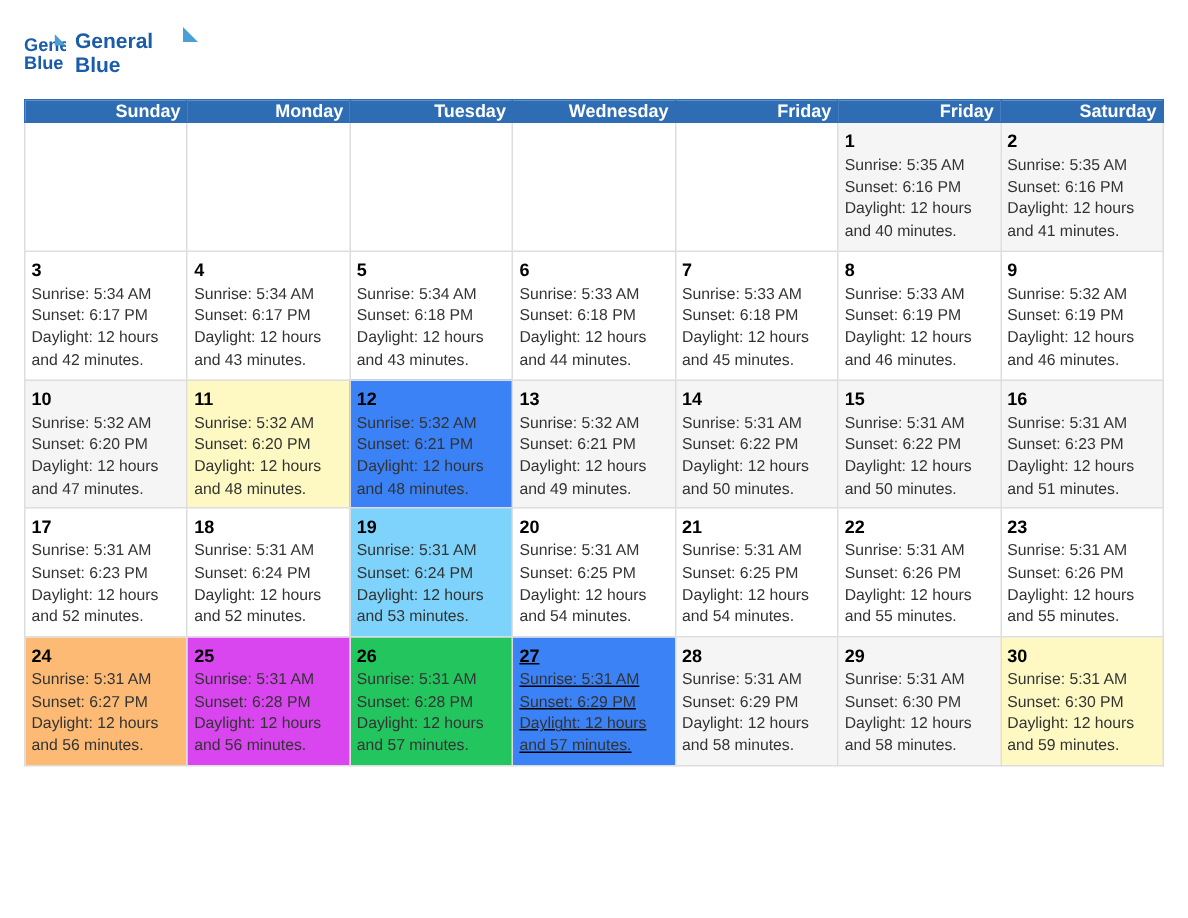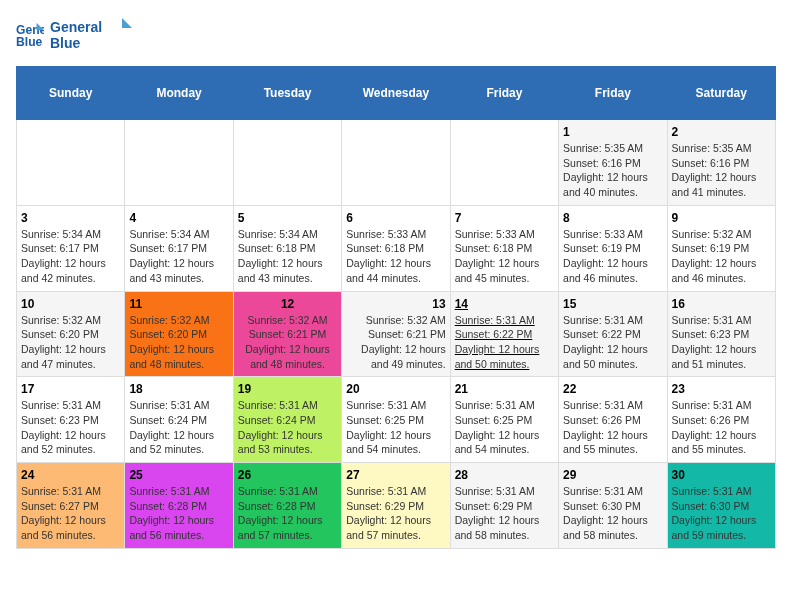--- a/index.html
+++ b/index.html
@@ -41,22 +41,22 @@
       width: 100%;
       border-collapse: collapse;
       font-size: 11px;
     }
     thead tr {
       background-color: #2e6db4;
     }
     thead th {
       color: #fff;
       font-weight: bold;
-      padding: 19px 4px;
-      text-align: center;
+      padding: 0 4px;
+      text-align: right;
       font-size: 12px;
       border: 1px solid #2e6db4;
     }
     tbody tr {
       border-bottom: 1px solid #ccc;
     }
     tbody td {
       vertical-align: top;
       padding: 5px 4px;
       border: 1px solid #ddd;
@@ -185,39 +185,39 @@
 Daylight: 12 hours and 46 minutes.</div>
         </td>
       </tr>
       <tr>
         <td style="background: rgb(245, 245, 245);">
           <span class="day-num">10</span>
           <div class="day-info" style="white-space: pre-line;">Sunrise: 5:32 AM
 Sunset: 6:20 PM
 Daylight: 12 hours and 47 minutes.</div>
         </td>
-        <td style="background: #f97316;">
+        <td style="background: #fef9c3;">
           <span class="day-num">11</span>
           <div class="day-info" style="white-space: pre-line;">Sunrise: 5:32 AM
 Sunset: 6:20 PM
 Daylight: 12 hours and 48 minutes.</div>
         </td>
-        <td style="background: #ec4899; text-align: center;">
+        <td style="background: #3b82f6;">
           <span class="day-num">12</span>
           <div class="day-info" style="white-space: pre-line;">Sunrise: 5:32 AM
 Sunset: 6:21 PM
 Daylight: 12 hours and 48 minutes.</div>
         </td>
-        <td style="background: rgb(245, 245, 245); text-align: right;">
+        <td style="background: rgb(245, 245, 245);">
           <span class="day-num">13</span>
           <div class="day-info" style="white-space: pre-line;">Sunrise: 5:32 AM
 Sunset: 6:21 PM
 Daylight: 12 hours and 49 minutes.</div>
         </td>
-        <td style="background: rgb(245, 245, 245); text-decoration: underline;">
+        <td style="background: rgb(245, 245, 245);">
           <span class="day-num">14</span>
           <div class="day-info" style="white-space: pre-line;">Sunrise: 5:31 AM
 Sunset: 6:22 PM
 Daylight: 12 hours and 50 minutes.</div>
         </td>
         <td style="background: rgb(245, 245, 245);">
           <span class="day-num">15</span>
           <div class="day-info" style="white-space: pre-line;">Sunrise: 5:31 AM
 Sunset: 6:22 PM
 Daylight: 12 hours and 50 minutes.</div>
@@ -235,21 +235,21 @@
           <div class="day-info" style="white-space: pre-line;">Sunrise: 5:31 AM
 Sunset: 6:23 PM
 Daylight: 12 hours and 52 minutes.</div>
         </td>
         <td style="background: rgb(255, 255, 255);">
           <span class="day-num">18</span>
           <div class="day-info" style="white-space: pre-line;">Sunrise: 5:31 AM
 Sunset: 6:24 PM
 Daylight: 12 hours and 52 minutes.</div>
         </td>
-        <td style="background: #bef264;">
+        <td style="background: #7dd3fc;">
           <span class="day-num">19</span>
           <div class="day-info" style="white-space: pre-line;">Sunrise: 5:31 AM
 Sunset: 6:24 PM
 Daylight: 12 hours and 53 minutes.</div>
         </td>
         <td style="background: rgb(255, 255, 255); margin-top: 22px;">
           <span class="day-num">20</span>
           <div class="day-info" style="white-space: pre-line;">Sunrise: 5:31 AM
 Sunset: 6:25 PM
 Daylight: 12 hours and 54 minutes.</div>
@@ -285,39 +285,39 @@
           <div class="day-info" style="white-space: pre-line;">Sunrise: 5:31 AM
 Sunset: 6:28 PM
 Daylight: 12 hours and 56 minutes.</div>
         </td>
         <td style="background: #22c55e;">
           <span class="day-num">26</span>
           <div class="day-info" style="white-space: pre-line;">Sunrise: 5:31 AM
 Sunset: 6:28 PM
 Daylight: 12 hours and 57 minutes.</div>
         </td>
-        <td style="background: #fef9c3;">
+        <td style="background: #3b82f6; text-decoration: underline;">
           <span class="day-num">27</span>
           <div class="day-info" style="white-space: pre-line;">Sunrise: 5:31 AM
 Sunset: 6:29 PM
 Daylight: 12 hours and 57 minutes.</div>
         </td>
         <td style="background: rgb(245, 245, 245);">
           <span class="day-num">28</span>
           <div class="day-info" style="white-space: pre-line;">Sunrise: 5:31 AM
 Sunset: 6:29 PM
 Daylight: 12 hours and 58 minutes.</div>
         </td>
         <td style="background: rgb(245, 245, 245);">
           <span class="day-num">29</span>
           <div class="day-info" style="white-space: pre-line;">Sunrise: 5:31 AM
 Sunset: 6:30 PM
 Daylight: 12 hours and 58 minutes.</div>
         </td>
-        <td style="background: #14b8a6;">
+        <td style="background: #fef9c3;">
           <span class="day-num">30</span>
           <div class="day-info" style="white-space: pre-line;">Sunrise: 5:31 AM
 Sunset: 6:30 PM
 Daylight: 12 hours and 59 minutes.</div>
         </td>
       </tr>
     </tbody>
 </table>
 
 </body></html>

